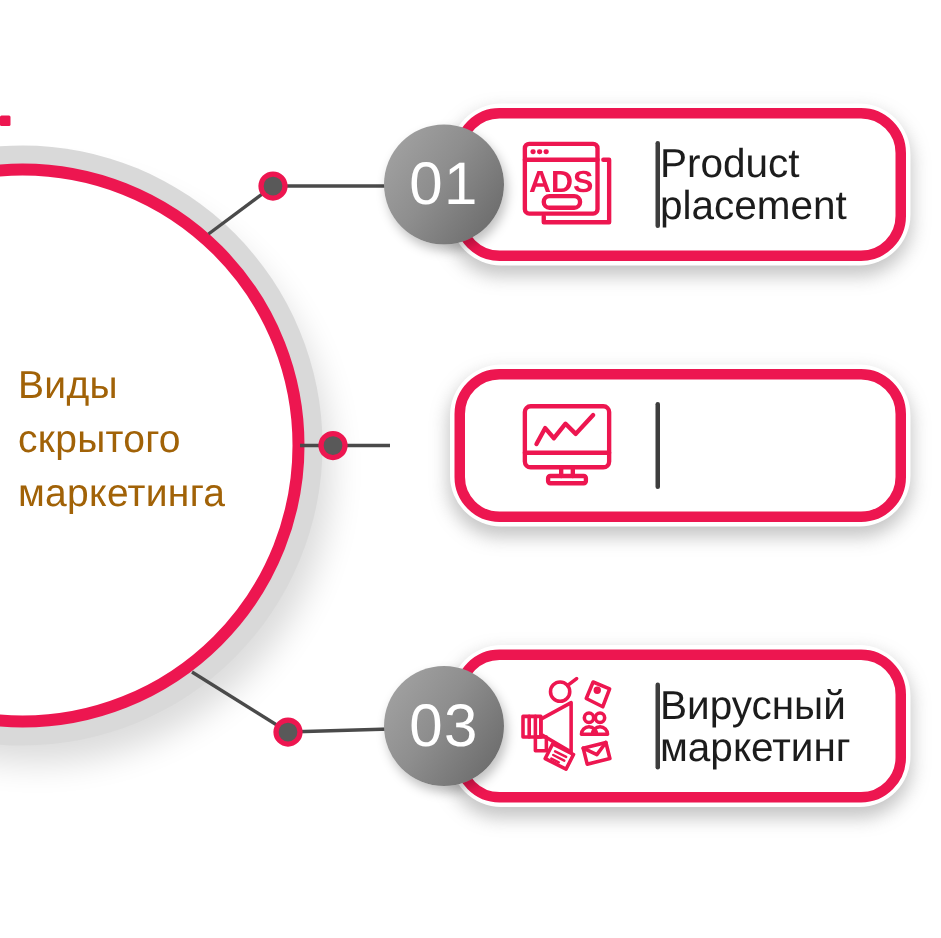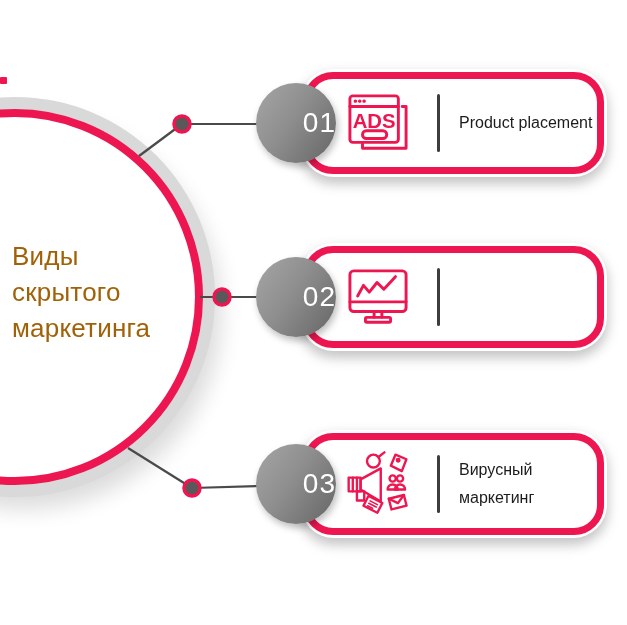--- a/index.html
+++ b/index.html
@@ -40,30 +40,30 @@
   }
   .card-content {
     position:absolute; inset:0; display:flex; align-items:center;
     padding-left:44px; box-sizing:border-box;
   }
   .icon-box { width:68px; height:68px; flex:0 0 68px; display:flex;
     align-items:center; justify-content:center; color:#ED1650; }
   .divider { width:3px; height:58px; background:#3d3d3d; border-radius:2px;
     margin-left:25px; flex:0 0 3px; }
   .card-label {
-    margin-left:19px; width:142px;
-    font-size:16px; line-height:28px; color:#1c1c1c;
+    width:142px;
+    font-size:27px; line-height:28px; color:#1c1c1c;
   }
 
   
   .num-circle {
     position:absolute; left:256px; width:80px; height:80px; border-radius:50%;
     background:linear-gradient(125deg,#a6a6a6 0%,#8e8e8e 45%,#656565 100%);
-    color:#ffffff; font-size:28px; letter-spacing:1px;
-    display:flex; align-items:center; justify-content:flex-end;
+    color:#ffffff; font-size:40px; letter-spacing:1px;
+    display:flex; align-items:center; justify-content:center;
     z-index:4; box-shadow: 2px 4px 7px rgba(0,0,0,0.25);
   }
   .num-1 { top:83px; } .num-2 { top:257px; } .num-3 { top:444px; }
 
   .stray-mark { position:absolute; left:0; top:77px; width:7px; height:7px;
     background:#ED1650; border-radius:1px; z-index:1; }
 
   svg.icon { stroke:currentColor; fill:none; stroke-linecap:round; stroke-linejoin:round; }
   svg.icon text { stroke:none; fill:#ED1650; font-family:"Liberation Sans",sans-serif; font-weight:bold; }
 </style>
@@ -119,23 +119,20 @@
           <rect x="3" y="5" width="58" height="42" rx="4"></rect>
           <path d="M3 37 H61"></path>
           <polyline points="11,31 17,20 23,27 31,17 38,24 50,11"></polyline>
           <path d="M28 47 v6 M36 47 v6"></path>
           <rect x="19" y="53" width="26" height="5" rx="1.5"></rect>
         </svg>
       </div>
       <div class="divider"></div>
     </div>
   </div>
-  <div class="num-circle num-2">
-    <span>02</span>
-  </div>
 
   <div class="card card-3">
     <div class="card-border"></div>
     <div class="card-content">
       <div class="icon-box">
         <svg class="icon" width="66" height="66" viewBox="0 0 72 72" stroke-width="2.6">
 
           <rect x="4" y="29" width="13" height="15"></rect>
           <path d="M8.5 29 v15 M13 29 v15"></path>
           <path d="M17 31 L39 19 V55 L17 42 Z"></path>

